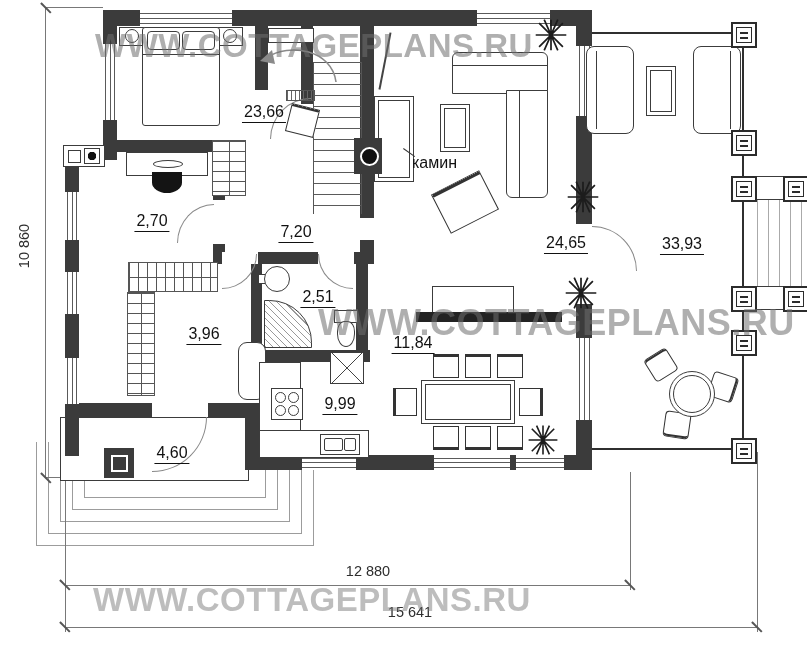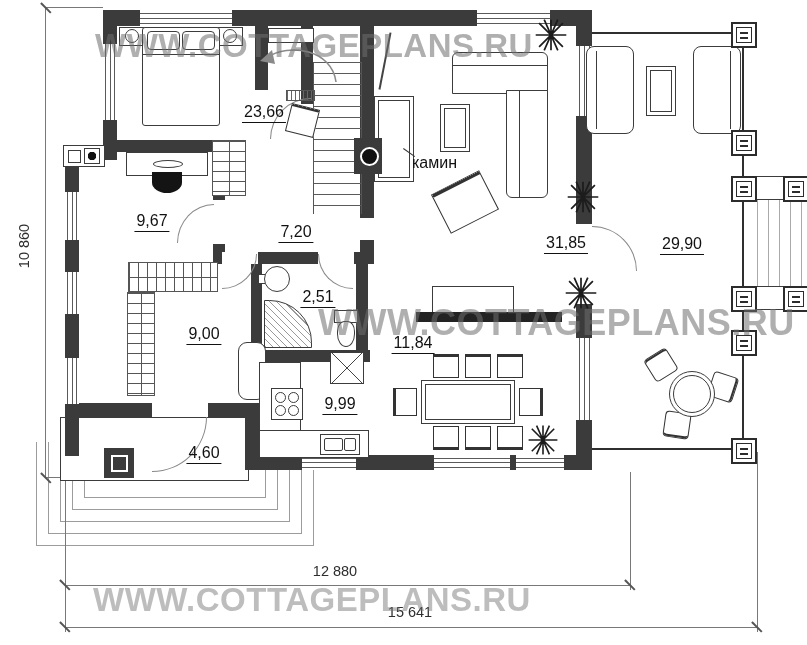--- a/index.html
+++ b/index.html
@@ -264,47 +264,47 @@
     <div class="in"></div>
   </div>
   <div class="dot" style="left:669px;top:371px;width:44px;height:44px;">
     <div class="abs" style="left:3px;top:3px;width:36px;height:36px;border:1px solid #3c3c3c;border-radius:50%;"></div>
   </div>
   <div class="chair bt" style="left:648px;top:352px;width:24px;height:24px;transform:rotate(-32deg);border-radius:4px;"></div>
   <div class="chair br" style="left:710px;top:374px;width:24px;height:24px;transform:rotate(18deg);border-radius:4px;"></div>
   <div class="chair bb" style="left:664px;top:412px;width:24px;height:24px;transform:rotate(8deg);border-radius:4px;"></div>
 
   <div class="lbl" style="left:264px;top:103px;">23,66</div>
-  <div class="lbl" style="left:152px;top:212px;">9,67</div>
+  <div class="lbl" style="left:152px;top:212px;">2,70</div>
   <div class="lbl" style="left:296px;top:223px;">7,20</div>
-  <div class="lbl" style="left:204px;top:325px;">9,00</div>
+  <div class="lbl" style="left:204px;top:325px;">3,96</div>
   <div class="lbl" style="left:318px;top:288px;">2,51</div>
   <div class="lbl" style="left:340px;top:395px;">9,99</div>
   <div class="lbl" style="left:413px;top:334px;">11,84</div>
-  <div class="lbl" style="left:566px;top:234px;">31,85</div>
-  <div class="lbl" style="left:682px;top:235px;">29,90</div>
-  <div class="lbl" style="left:204px;top:444px;">4,60</div>
+  <div class="lbl" style="left:566px;top:234px;">24,65</div>
+  <div class="lbl" style="left:682px;top:235px;">33,93</div>
+  <div class="lbl" style="left:172px;top:444px;">4,60</div>
 
   <div class="txt" style="left:412px;top:154px;">камин</div>
   <div class="abs" style="left:402px;top:152px;width:14px;height:1.3px;background:#333;transform:rotate(35deg);z-index:20;"></div>
 
   <div class="thin" style="left:45px;top:8px;width:1px;height:470px;"></div>
   <div class="thin" style="left:45px;top:7px;width:58px;height:1px;"></div>
   <div class="thin" style="left:45px;top:477px;width:20px;height:1px;"></div>
   <div class="tick" style="left:39px;top:7px;"></div>
   <div class="tick" style="left:39px;top:477px;"></div>
   <div class="dim" style="left:24px;top:238px;transform:translateX(-50%) rotate(-90deg);">10 860</div>
 
   <div class="thin" style="left:65px;top:456px;width:1px;height:176px;"></div>
   <div class="thin" style="left:630px;top:472px;width:1px;height:118px;"></div>
   <div class="thin" style="left:757px;top:452px;width:1px;height:180px;"></div>
   <div class="thin" style="left:65px;top:585px;width:565px;height:1px;"></div>
   <div class="tick" style="left:58px;top:584px;"></div>
   <div class="tick" style="left:623px;top:584px;"></div>
-  <div class="dim" style="left:335px;top:563px;">12 880</div>
+  <div class="dim" style="left:368px;top:563px;">12 880</div>
 
   <div class="thin" style="left:65px;top:627px;width:692px;height:1px;"></div>
   <div class="tick" style="left:58px;top:626px;"></div>
   <div class="tick" style="left:750px;top:626px;"></div>
   <div class="dim" style="left:410px;top:604px;">15 641</div>
 
   <div class="wm" style="left:95px;top:27px;font-size:33px;">WWW.COTTAGEPLANS.RU</div>
   <div class="wm" style="left:318px;top:302px;font-size:36px;">WWW.COTTAGEPLANS.RU</div>
   <div class="wm" style="left:93px;top:581px;font-size:33px;opacity:.45;">WWW.COTTAGEPLANS.RU</div>
 

